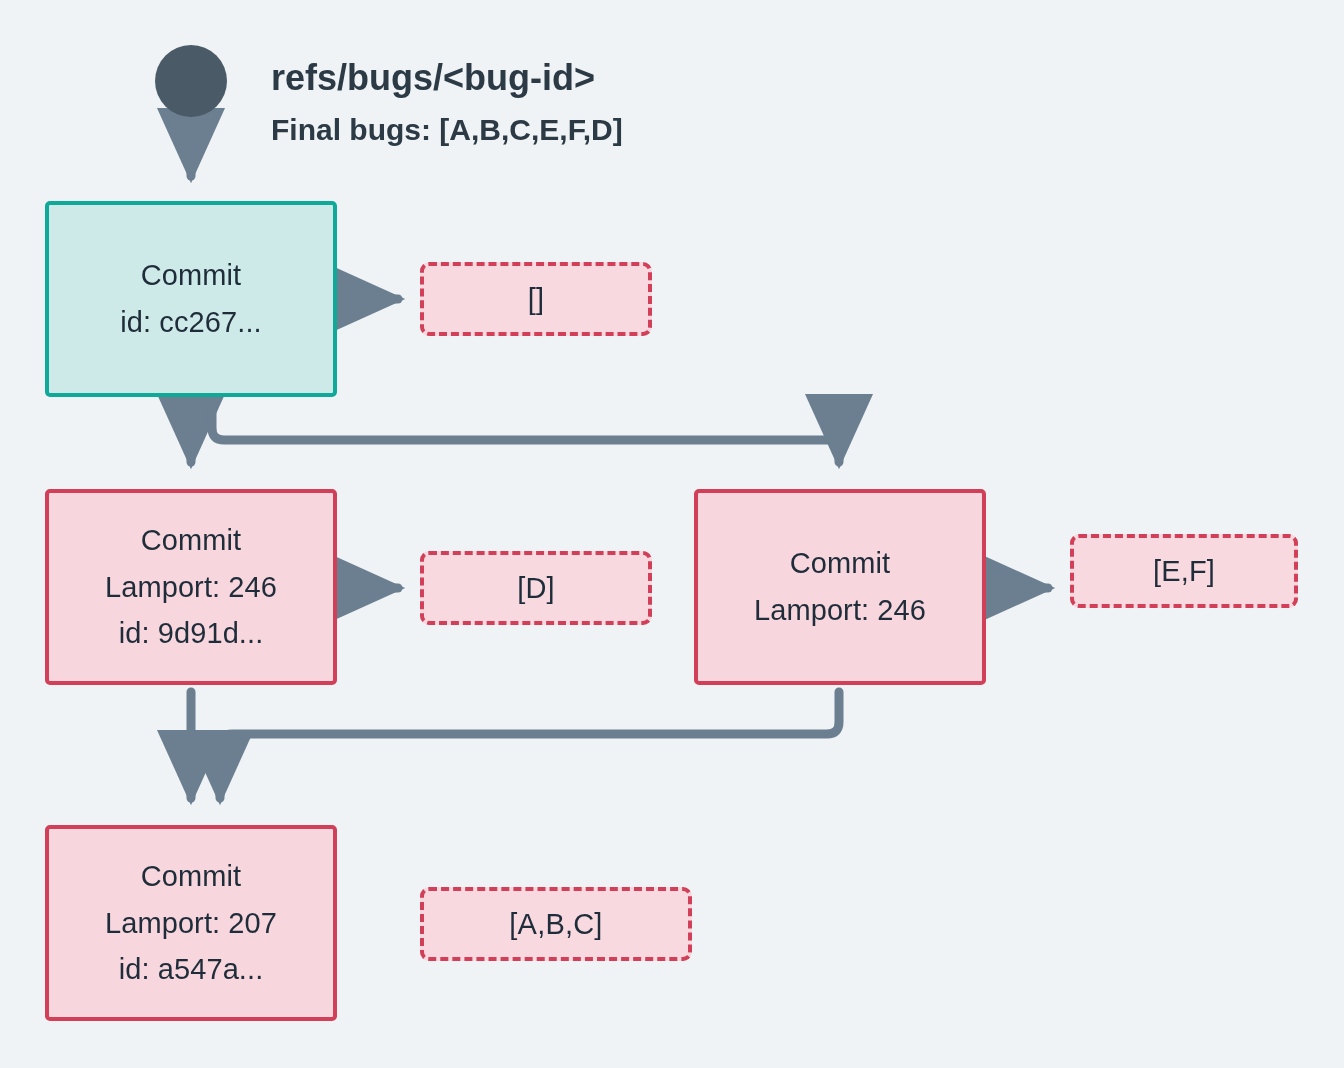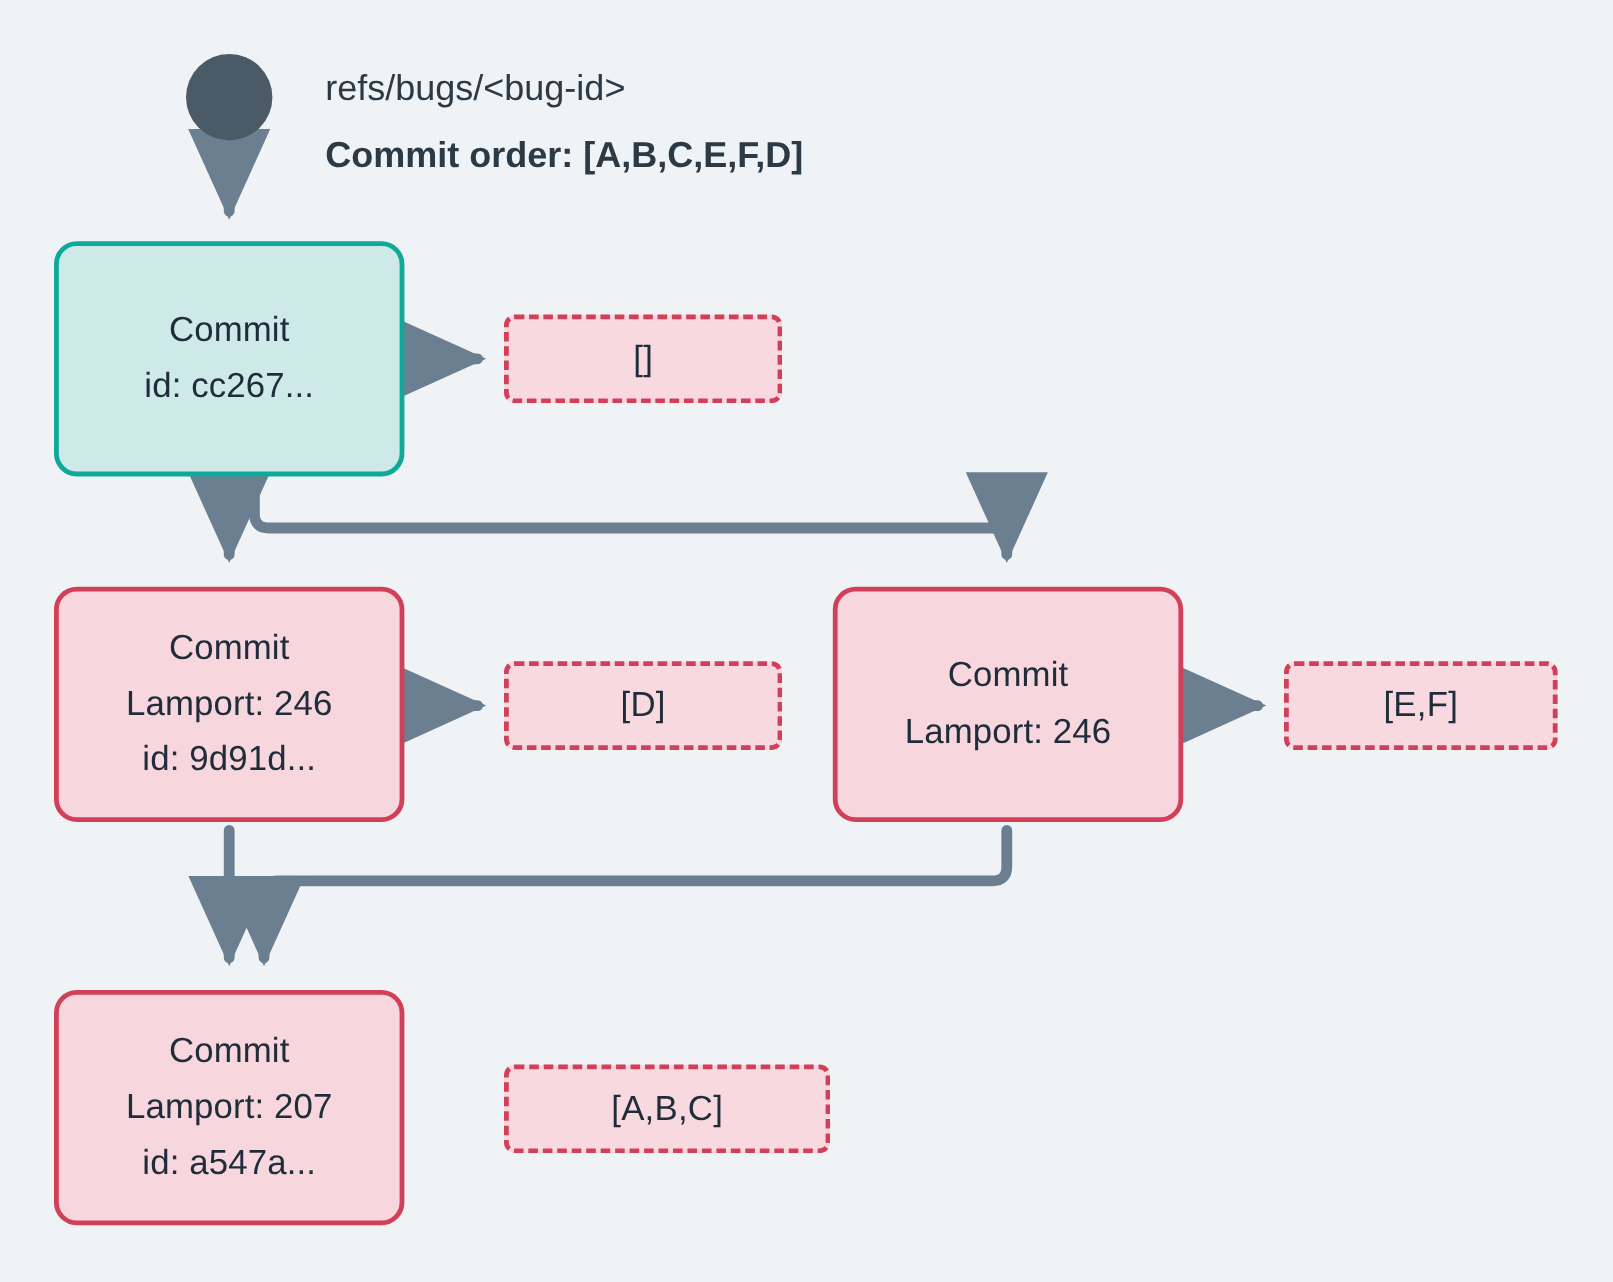--- a/index.html
+++ b/index.html
@@ -22,21 +22,21 @@
     position: absolute;
     inset: 0;
     width: 1344px;
     height: 1068px;
     pointer-events: none;
   }
 
   .node {
     position: absolute;
     box-sizing: border-box;
-    border-radius: 19px;
+    border-radius: 5px;
     display: flex;
     flex-direction: column;
     align-items: center;
     justify-content: center;
     color: #1f2d3a;
     font-size: 29px;
     line-height: 1.62;
     text-align: center;
     letter-spacing: 0.1px;
   }
@@ -73,21 +73,22 @@
     border-radius: 50%;
     background: #4a5a66;
   }
 
   .caption {
     position: absolute;
     color: #2b3a45;
     white-space: nowrap;
   }
   .caption--ref {
-    font-size: 30px;
+    font-size: 36px;
+    font-weight: bold;
   }
   .caption--order {
     font-size: 30px;
     font-weight: bold;
   }
 </style>
 </head>
 <body>
 
 <div id="stage">
@@ -113,21 +114,21 @@
 
     <path d="M191,692 L191,798" stroke="#6b7f91" stroke-width="9" fill="none" stroke-linecap="round" marker-end="url(#arrow)"></path>
 
     <path d="M839,692 L839,722 Q839,734 827,734 L232,734 Q220,734 220,746 L220,798" stroke="#6b7f91" stroke-width="9" fill="none" stroke-linecap="round" stroke-linejoin="round" marker-end="url(#arrow)"></path>
   </svg>
 
   <div class="root-dot" style="left:155px; top:45px; width:72px; height:72px;"></div>
 
   <div class="caption caption--ref" style="left:271px; top:57px;">refs/bugs/&lt;bug-id&gt;</div>
 
-  <div class="caption caption--order" style="left:271px; top:113px;">Commit order: [A,B,C,E,F,D]</div>
+  <div class="caption caption--order" style="left:271px; top:113px;">Final bugs: [A,B,C,E,F,D]</div>
 
   <div class="node node--head" style="left:45px; top:201px; width:292px; height:196px;">
     <span class="line">Commit</span>
     <span class="line">id: cc267...</span>
   </div>
 
   <div class="op-box" style="left:420px; top:262px; width:232px; height:74px;">
     <span>[]</span>
   </div>
 
@@ -139,21 +140,21 @@
 
   <div class="op-box" style="left:420px; top:551px; width:232px; height:74px;">
     <span>[D]</span>
   </div>
 
   <div class="node node--commit" style="left:694px; top:489px; width:292px; height:196px;">
     <span class="line">Commit</span>
     <span class="line">Lamport: 246</span>
   </div>
 
-  <div class="op-box" style="left:1070px; top:551px; width:228px; height:74px;">
+  <div class="op-box" style="left:1070px; top:534px; width:228px; height:74px;">
     <span>[E,F]</span>
   </div>
 
   <div class="node node--commit" style="left:45px; top:825px; width:292px; height:196px;">
     <span class="line">Commit</span>
     <span class="line">Lamport: 207</span>
     <span class="line">id: a547a...</span>
   </div>
 
   <div class="op-box" style="left:420px; top:887px; width:272px; height:74px;">

